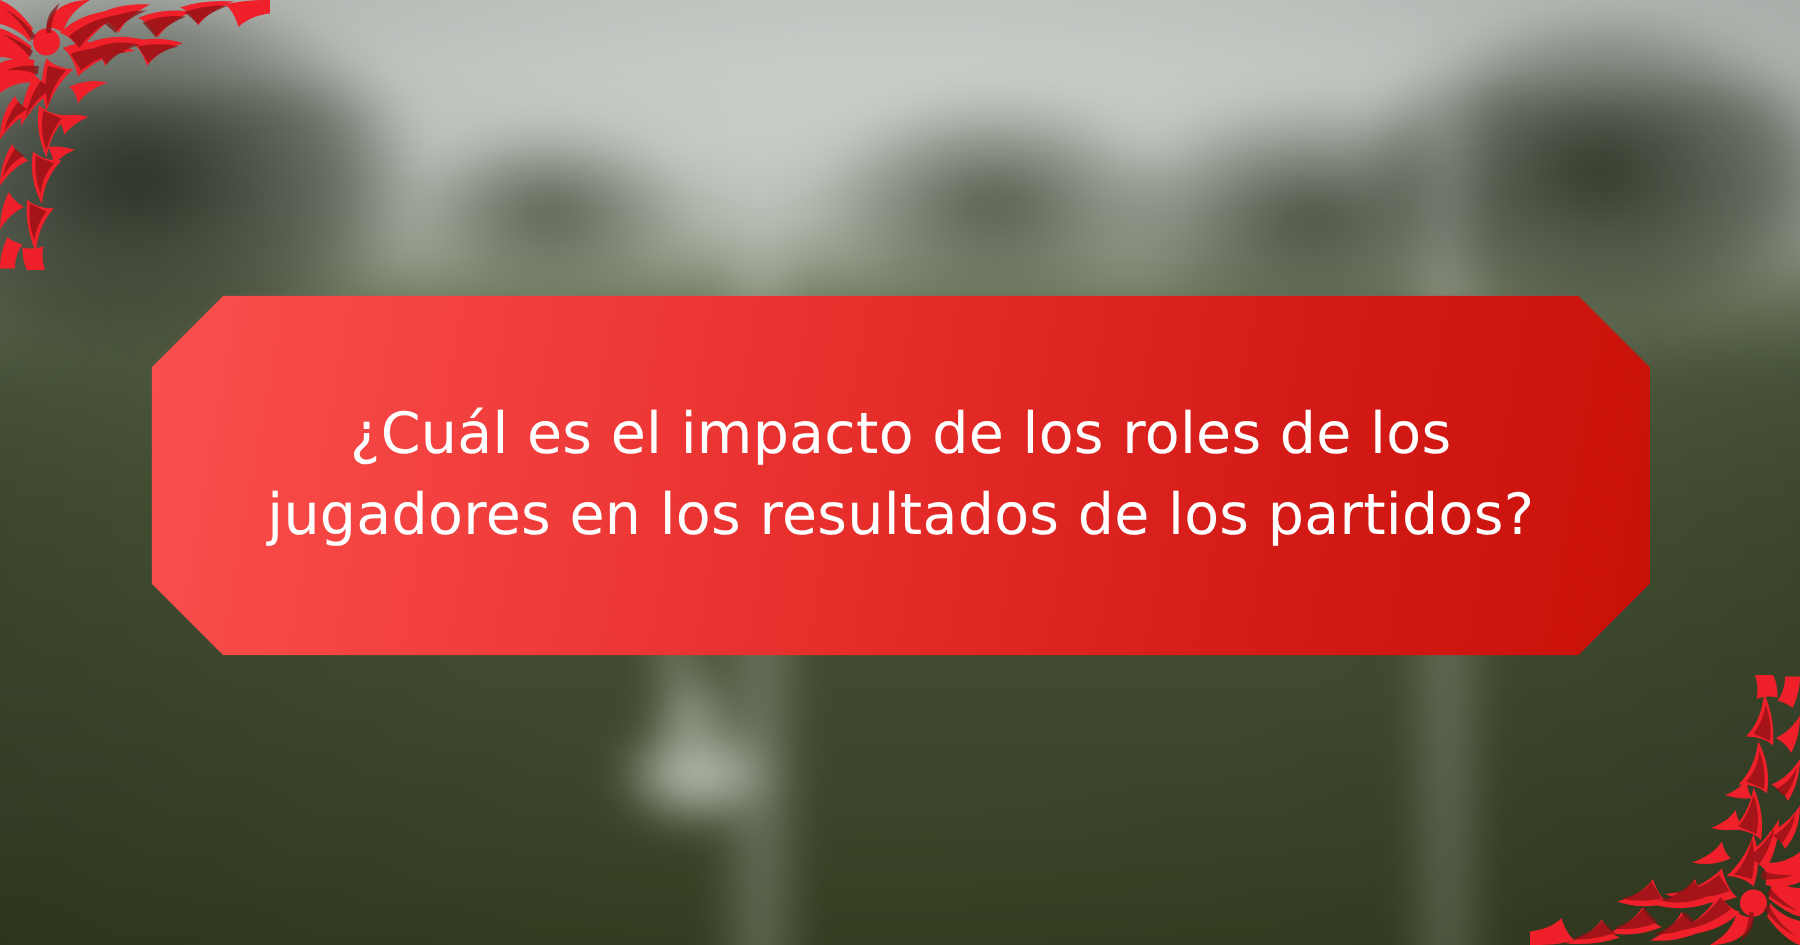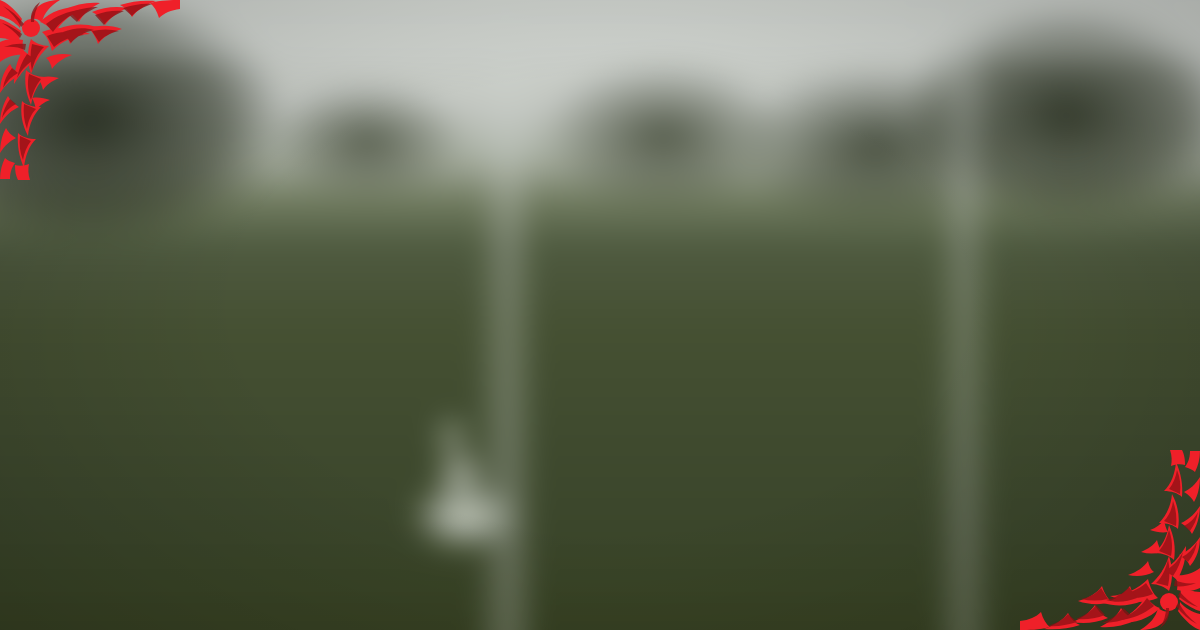--- a/index.html
+++ b/index.html
@@ -217,14 +217,17 @@
         <path d="M20 136 C19 145 20 153 23 160 C24 153 27 146 31 141 Z"></path>
         <path d="M68 14 C78 9 88 7 98 7 C88 11 81 16 77 22 Z"></path>
         <path d="M95 15 C105 11 115 10 124 11 C115 15 108 19 104 25 Z"></path>
         <path d="M123 8 C133 5 143 3 152 4 C143 7 136 11 132 16 Z"></path>
         <path d="M63 32 C73 28 84 27 94 30 C84 32 76 37 71 43 Z"></path>
         <path d="M92 31 C101 29 110 29 119 31 C110 33 103 37 99 42 Z"></path>
       </g>
     </svg>
   </div>
 
+  <div class="banner">
+    <h1 class="banner-title">¿Cuál es el impacto de los roles de los jugadores en los resultados de los partidos?</h1>
+  </div>
 
 </div>
 
 </body></html>

